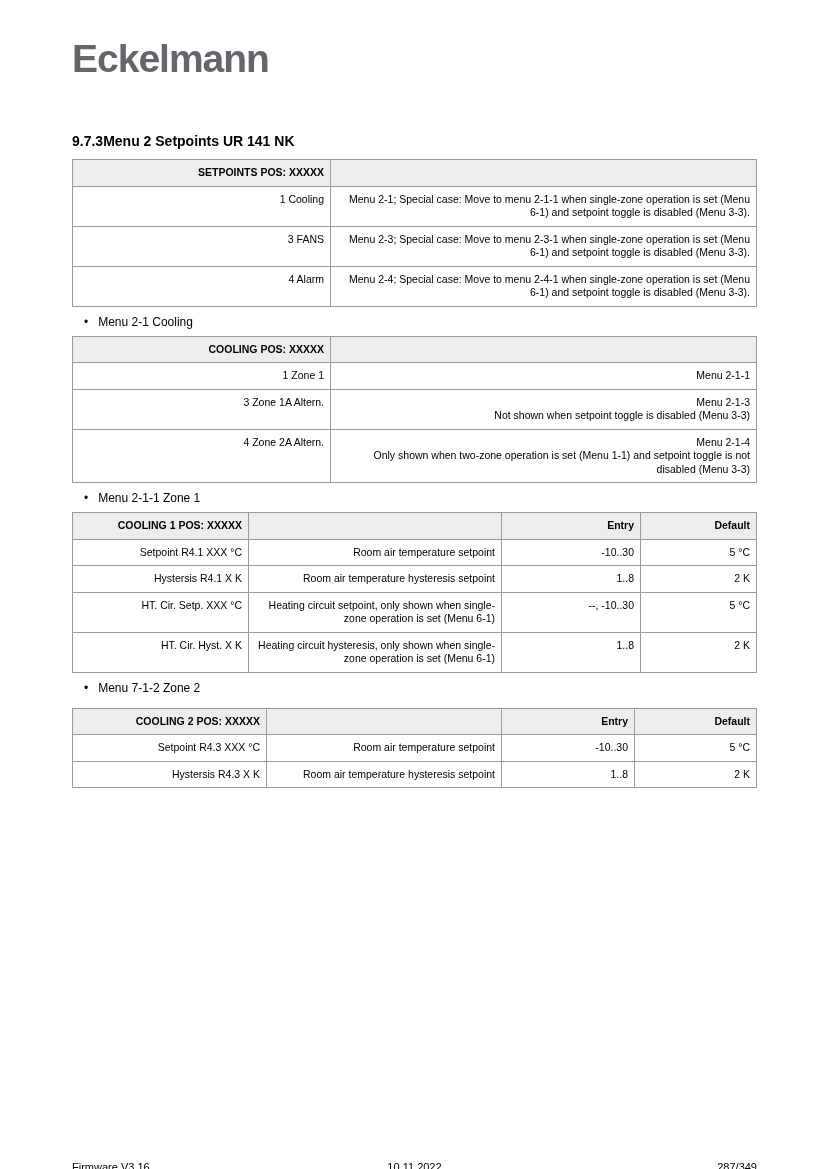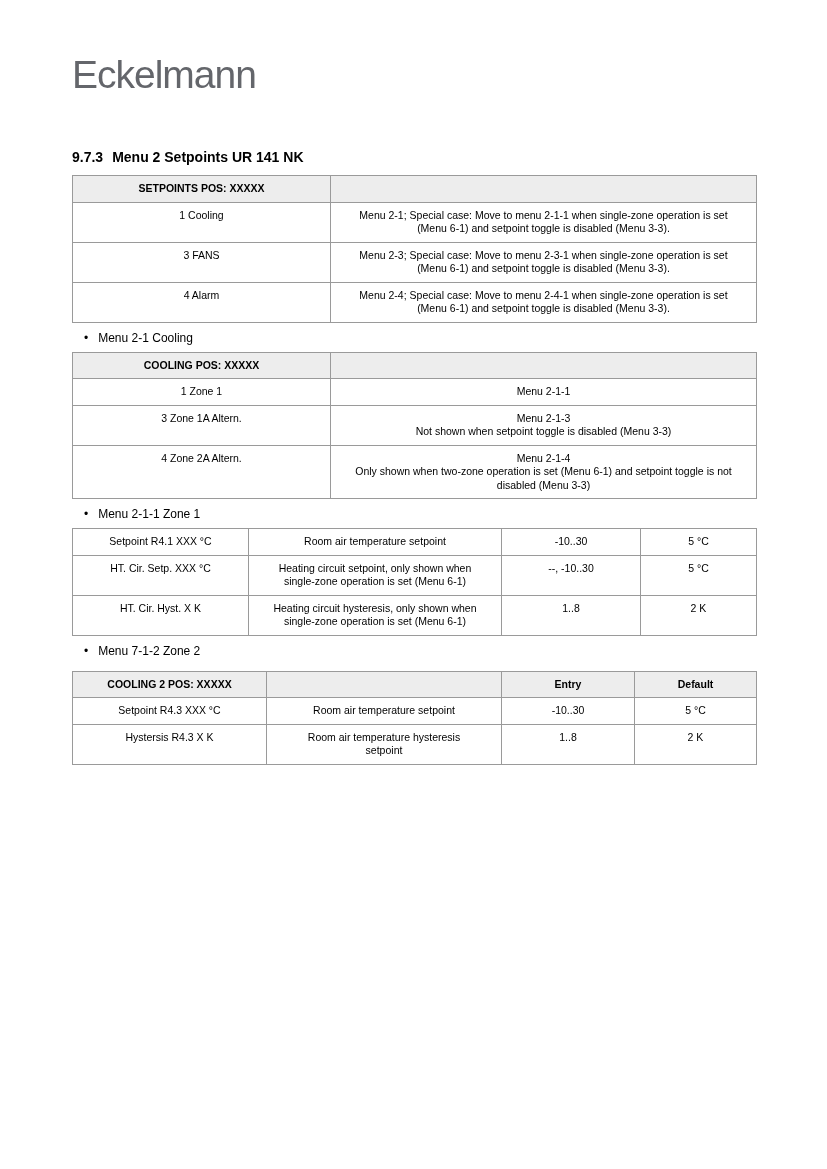--- a/index.html
+++ b/index.html
@@ -7,50 +7,50 @@
   body {
     width: 827px; height: 1169px;
     font-family: "Liberation Sans", "DejaVu Sans", sans-serif;
     color: #000;
     position: relative;
     overflow: hidden;
   }
   .page { position: relative; width: 827px; height: 1169px; padding: 0 70px 0 72px; }
 
   .logo {
-    margin-top: 56px;
+    margin-top: 40px;
     font-size: 39px;
-    font-weight: 400;
+    font-weight: 700;
     letter-spacing: -1px;
     line-height: 38px;
     color: #64666b;
   }
 
   .heading {
     margin-top: 55px;
     font-size: 14px;
     font-weight: 700;
     line-height: 16px;
     color: #000;
   }
-  .heading .num { margin-right: 9px; }
+  .heading .num { }
 
   table.t {
     margin-top: 10px;
     width: 685px;
     border-collapse: collapse;
     table-layout: fixed;
     font-size: 10.5px;
     line-height: 13.5px;
   }
   table.t th, table.t td {
     border: 1px solid #9a9a9a;
-    padding: 6px 23px;
+    padding: 6px 6px;
     vertical-align: top;
-    text-align: center;
+    text-align: right;
     white-space: pre-line;
     overflow: hidden;
   }
   table.t th {
     background: #ededed;
     font-weight: 700;
   }
 
   .bullet {
     margin: 8px 0 6px 12px;
@@ -129,45 +129,57 @@
         <td>Menu 2-1-1</td>
       </tr>
       <tr>
         <td>3 Zone 1A Altern.</td>
         <td>Menu 2-1-3
 Not shown when setpoint toggle is disabled (Menu 3-3)</td>
       </tr>
       <tr>
         <td>4 Zone 2A Altern.</td>
         <td>Menu 2-1-4
-Only shown when two-zone operation is set (Menu 6-1) and setpoint toggle is not disabled (Menu 3-3)</td>
+Only shown when two-zone operation is set (Menu 1-1) and setpoint toggle is not disabled (Menu 3-3)</td>
       </tr>
     </tbody>
   </table>
 
   <div class="bullet">
     <span class="dot">•</span>
     <span>Menu 2-1-1 Zone 1</span>
   </div>
 
   <table class="t" style="margin-top:4px">
     <colgroup>
         <col style="width:176px">
         <col style="width:253px">
         <col style="width:139px">
         <col>
       </colgroup>
     <tbody>
+      <tr>
+        <th>COOLING 1 POS: XXXXX</th>
+        <th></th>
+        <th>Entry</th>
+        <th>Default</th>
+      </tr>
       <tr>
         <td>Setpoint R4.1 XXX °C</td>
         <td>Room air temperature setpoint</td>
         <td>-10..30</td>
         <td>5 °C</td>
       </tr>
       <tr>
+        <td>Hystersis R4.1 X K</td>
+        <td>Room air temperature hysteresis setpoint</td>
+        <td>1..8</td>
+        <td>2 K</td>
+      </tr>
+      <tr>
         <td>HT. Cir. Setp. XXX °C</td>
         <td>Heating circuit setpoint, only shown when single-zone operation is set (Menu 6-1)</td>
         <td>--, -10..30</td>
         <td>5 °C</td>
       </tr>
       <tr>
         <td>HT. Cir. Hyst. X K</td>
         <td>Heating circuit hysteresis, only shown when single-zone operation is set (Menu 6-1)</td>
         <td>1..8</td>
         <td>2 K</td>

